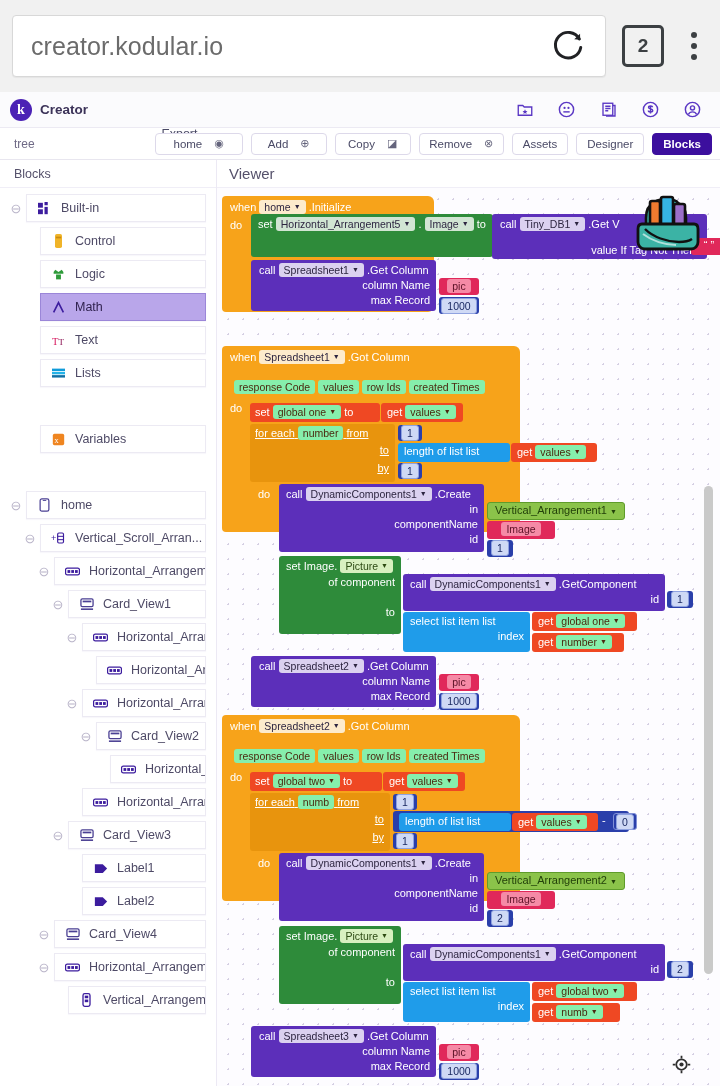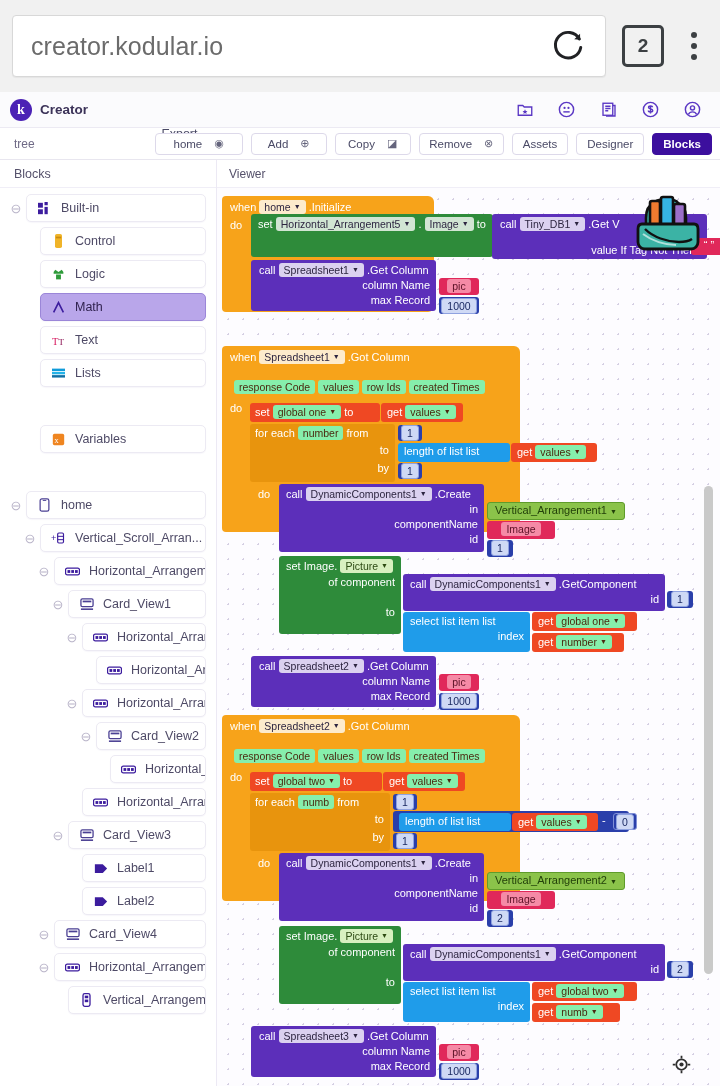--- a/index.html
+++ b/index.html
@@ -74,48 +74,48 @@
     height:28px; display:flex; align-items:center; padding-left:14px;
     font-size:12.5px; color:#55516b; border-bottom:1px solid #f0eef7;
   }
   .tree{ padding:6px 0 0 0; }
   .trow{ display:flex; align-items:center; height:28px; margin-bottom:5px; }
   .toggle{
     width:20px; min-width:20px; height:14px; display:flex;align-items:center;justify-content:center;
     color:#b9b4c9; font-size:13px;
   }
   .chip{
-    flex:1; height:28px; border:1px solid #eceaf3; border-radius:5px; background:#fff;
+    flex:1; height:28px; border:1px solid #eceaf3; border-radius:0; background:#fff;
     display:flex; align-items:center; gap:9px; padding:0 10px; overflow:hidden;
     box-shadow:0 1px 1px rgba(80,60,160,.04);
   }
   .chip .lbl{ font-size:12.5px; color:#4e4a66; white-space:nowrap; }
   .chip.sel{ background:#b9a6ea; border-color:#9b86d8; }
   .chip.sel .lbl{ color:#30224f; }
   .gi{ width:15px;min-width:15px;height:15px;display:flex;align-items:center;justify-content:center;font-size:12px;}
 
   
   .right{ flex:1; position:relative; background:#fff; overflow:hidden;}
   .viewer-title{
     height:28px; display:flex; align-items:center; padding-left:12px;
-    font-size:12px; color:#55516b; border-bottom:1px solid #f0eef7; background:#fff;
+    font-size:15px; color:#55516b; border-bottom:1px solid #f0eef7; background:#fff;
   }
   .canvas{
     position:absolute; top:28px; left:0; right:0; bottom:0;
     background-color:#fdfcff;
     background-image:radial-gradient(#d5cfe3 1px, transparent 1px);
     background-size:15px 15px; background-position:4px 4px;
     overflow:hidden;
   }
   .blk{ position:absolute; font-size:11px; color:#fff; }
   .rowtxt{ white-space:nowrap; }
 
   
   .c-ctrl{ background:#f7a31a; }        
-  .c-ctrl-d{ background:#e8940d; }
+  .c-ctrl-d{ background:#e8940d;text-decoration:underline; }
   .c-var{ background:#ef4823; }        
   .c-comp{ background:#5c2fba; }
   .c-set{ background:#2e8b3a; }         
   .c-list{ background:#1f9cea; }        
   .c-math{ background:#2a3faa; }        
   .c-text{ background:#e0285a; }        
   .c-get{ background:#8bc34a; }         
 
   .pill{
     display:inline-flex;align-items:center;gap:3px;

